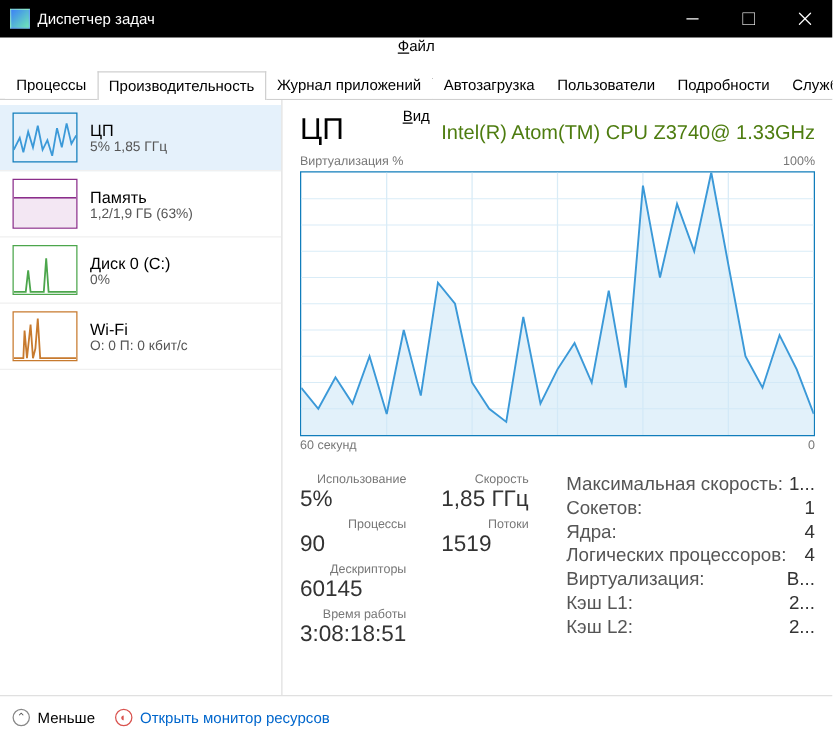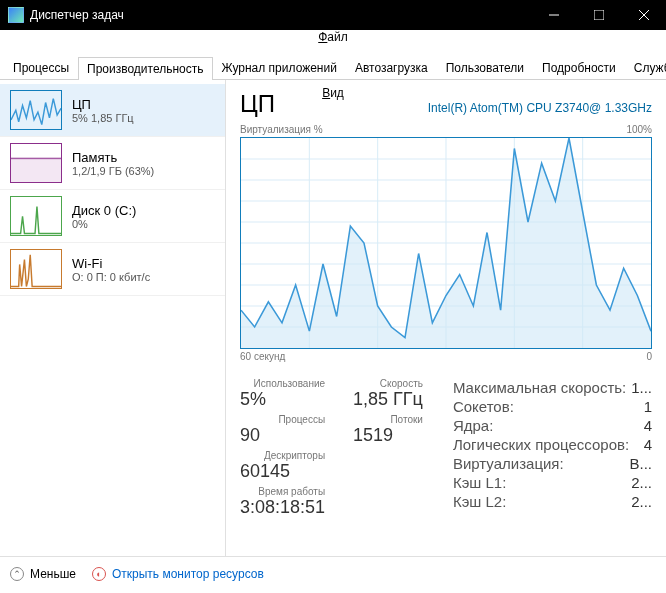--- a/index.html
+++ b/index.html
@@ -21,21 +21,21 @@
 .sbitem { display: flex; align-items: center; padding: 6px 10px; gap: 10px; border-bottom: 1px solid #f0f0f0; }
 .sbitem.sel { background: #e5f1fb; }
 .spark { width: 52px; height: 40px; border: 1px solid; position: relative; overflow: hidden; }
 .spark svg { position: absolute; inset: 0; }
 .sblabel { display: flex; flex-direction: column; }
 .sbtitle { font-size: 13px; }
 .sbsub { font-size: 11px; color: #555; }
 .main { flex: 1; padding: 10px 14px; overflow: hidden; }
 .hdr { display: flex; justify-content: space-between; align-items: baseline; margin-bottom: 6px; }
 .hdr-title { font-size: 24px; font-weight: 400; }
-.hdr-sub { font-size: 12px; color: #0369a1; }
+.hdr-sub { font-size: 16px; color: #4d7c0f; }
 .chartlbls { display: flex; justify-content: space-between; font-size: 10px; color: #777; margin-bottom: 2px; }
 .chart { border: 1px solid #117dbb; height: 212px; position: relative; background: #fff; }
 .chart .grid line { stroke: #d9ecf7; stroke-width: 1; }
 .chart .area { fill: #cfe8f7; fill-opacity: .6; }
 .chart .line { stroke: #3b99d8; stroke-width: 1.5; fill: none; }
 .xaxis { display: flex; justify-content: space-between; font-size: 10px; color: #777; margin: 2px 0 16px; }
 .stats { display: flex; gap: 30px; }
 .statsL { display: grid; grid-template-columns: auto auto; column-gap: 28px; row-gap: 4px; }
 .statlbl { font-size: 10px; color: #777; text-align: right; }
 .statval { font-size: 18px; color: #333; }

